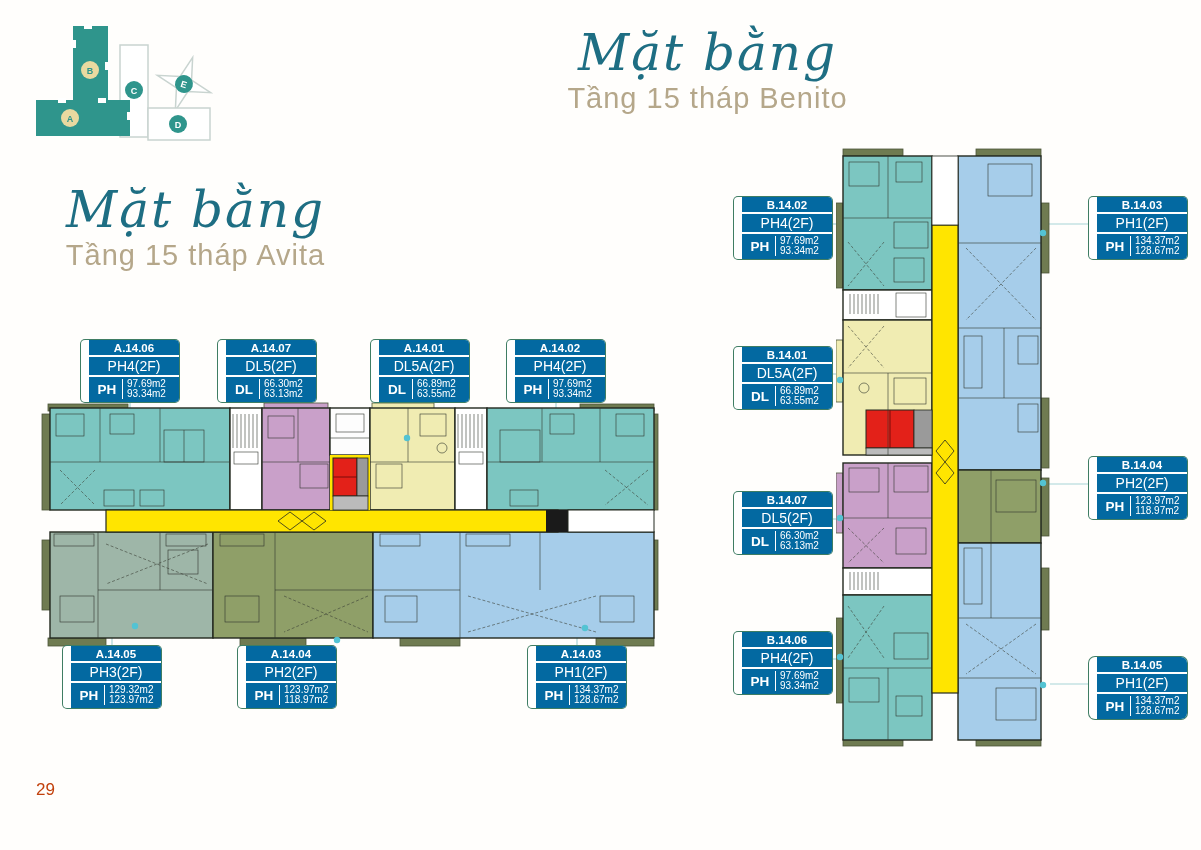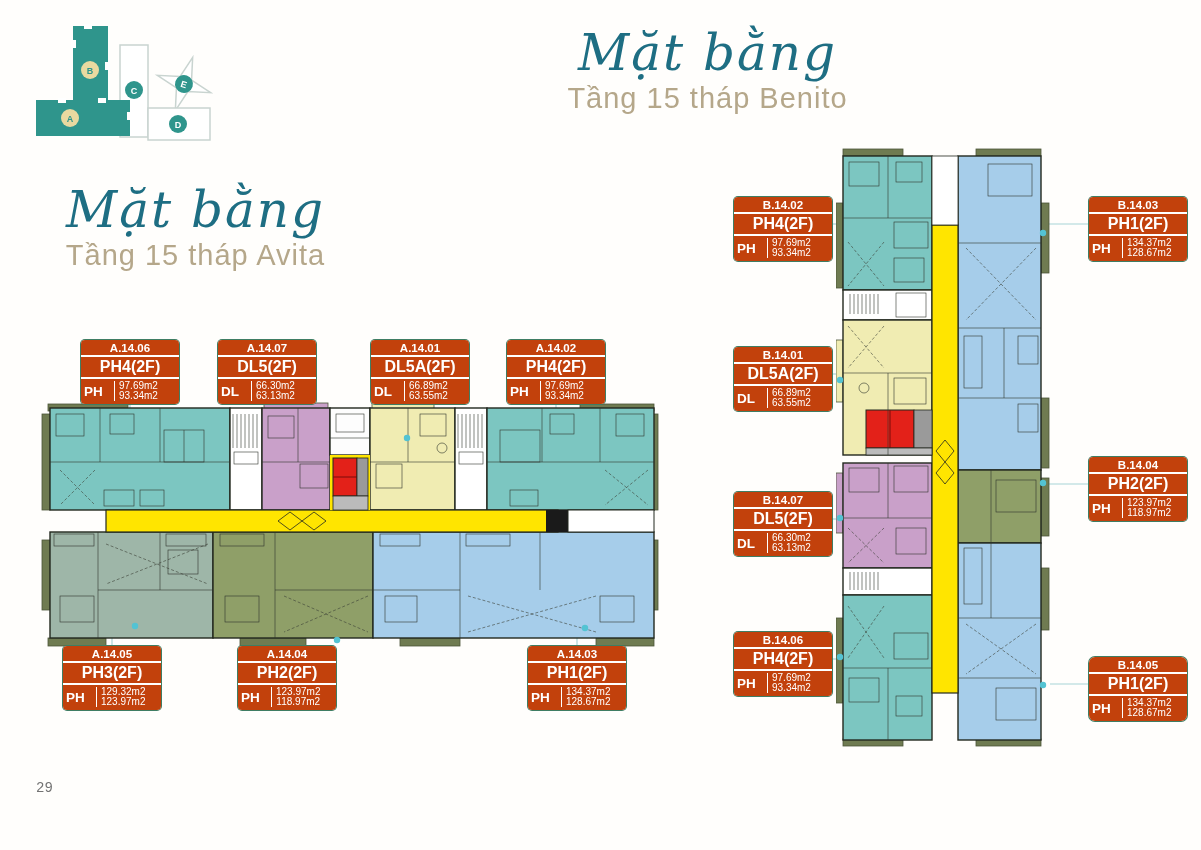--- a/index.html
+++ b/index.html
@@ -8,30 +8,30 @@
   .abs{position:absolute;}
   
   .title-block{position:absolute;text-align:center;}
   .title-script{font-family:"DejaVu Serif",serif;font-style:italic;color:#1e6e83;
         font-size:50px;line-height:56px;letter-spacing:2px;}
   .title-sub{font-family:"Liberation Sans",sans-serif;color:#b5a78a;font-size:29px;
         line-height:34px;letter-spacing:1px;font-weight:400;}
   
   .unit-card{position:absolute;width:98px;border-radius:4px;overflow:hidden;
         background:#ffffff;box-shadow:0 0 0 1px #3f7d63;}
-  .uc-row{background:#c2410c;color:#fff;text-align:center;}
+  .uc-row{background:#0369a1;color:#fff;text-align:center;margin-left:8px;}
   .uc-code{font-weight:bold;font-size:11.5px;padding:2px 0 1px;border-bottom:2px solid #fff;}
-  .uc-type{font-weight:bold;font-size:16px;padding:1px 0;border-bottom:2px solid #fff;}
+  .uc-type{font-weight:normal;font-size:14px;padding:1px 0;border-bottom:2px solid #fff;}
   .uc-bottom{display:flex;align-items:center;padding:2px 3px 3px;}
-  .uc-cat{flex:0 0 30px;font-weight:bold;font-size:13.5px;text-align:left;}
+  .uc-cat{flex:0 0 30px;font-weight:bold;font-size:13.5px;text-align:center;}
   .uc-sep{flex:0 0 1px;height:20px;background:#fff;}
   .uc-areas{display:flex;flex-direction:column;font-size:10px;line-height:10px;
         text-align:center;padding-left:4px;}
   
-  .page-num{position:absolute;color:#737373;font-size:14px;font-family:Liberation Mono, monospace;}
+  .page-num{position:absolute;color:#c2410c;font-size:17px;}
   .disclaimer{position:absolute;color:#9b9b9b;font-size:9.5px;font-style:italic;text-align:center;}
 </style>
 </head>
 <body>
 
 <div class="page">
 
   <svg class="abs" style="left:0;top:0;" width="1201" height="850">
     <g stroke="#a8d3d6" stroke-width="1.2">
       <line x1="130" y1="397" x2="130" y2="450"></line>

